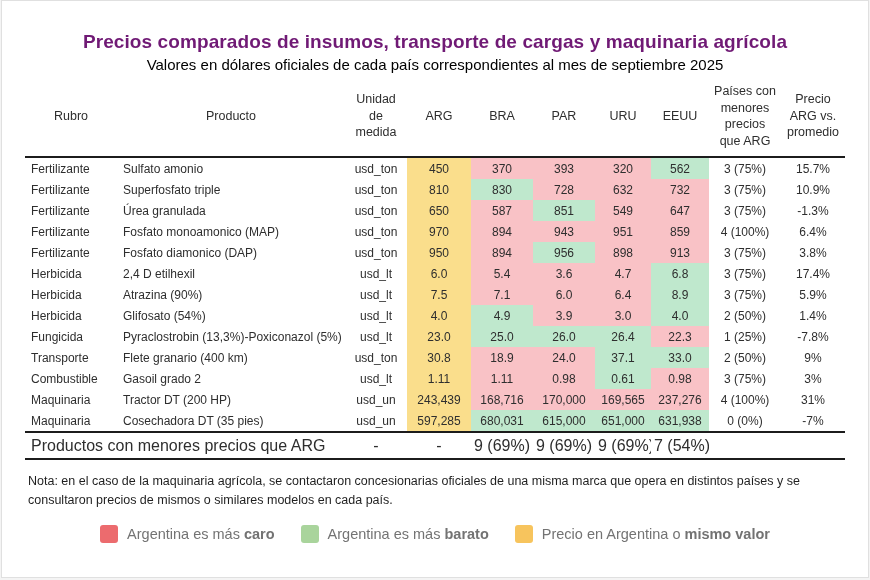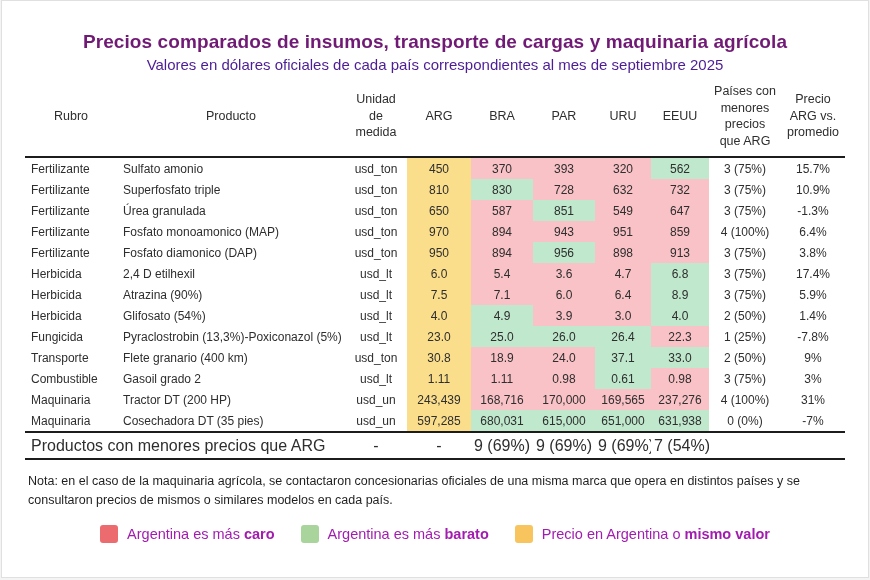--- a/index.html
+++ b/index.html
@@ -15,21 +15,21 @@
     overflow: hidden;
     padding-top: 30px;
   }
   .page-title {
     margin: 0; text-align: center;
     font-size: 19px; font-weight: 700; color: #701a75;
     letter-spacing: 0.1px;
   }
   .page-subtitle {
     margin: 3px 0 0; text-align: center;
-    font-size: 15px; font-weight: 400; color: #4c1d95;
+    font-size: 15px; font-weight: 400; color: #000000;
   }
   table.pricetable {
     margin: 8px auto 0;
     border-collapse: collapse;
     table-layout: fixed;
     width: 820px;
     font-size: 12px;
   }
   .pricetable th {
     font-weight: 400; font-size: 12.5px; color: #2e2e2e;
@@ -56,21 +56,21 @@
   .pricetable tfoot td { height: 25px; font-size: 16px; }
   .pricetable tfoot td.tf-label { text-align: left; padding-left: 6px; }
   .note {
     width: 814px; margin: 12px auto 0;
     font-size: 12.5px; line-height: 1.5; color: #1f1f1f;
     text-align: left;
   }
   .legend {
     display: flex; justify-content: center; align-items: center;
     gap: 26px; margin-top: 15px;
-    font-size: 14.5px; color: #a21caf;
+    font-size: 14.5px; color: #737373;
   }
   .legend-item { display: flex; align-items: center; }
   .legend-swatch {
     width: 18px; height: 18px; border-radius: 3px;
     display: inline-block; margin-right: 9px; flex: 0 0 auto;
   }
   .legend-label b { font-weight: 700; }
 </style>
 </head>
 <body>

